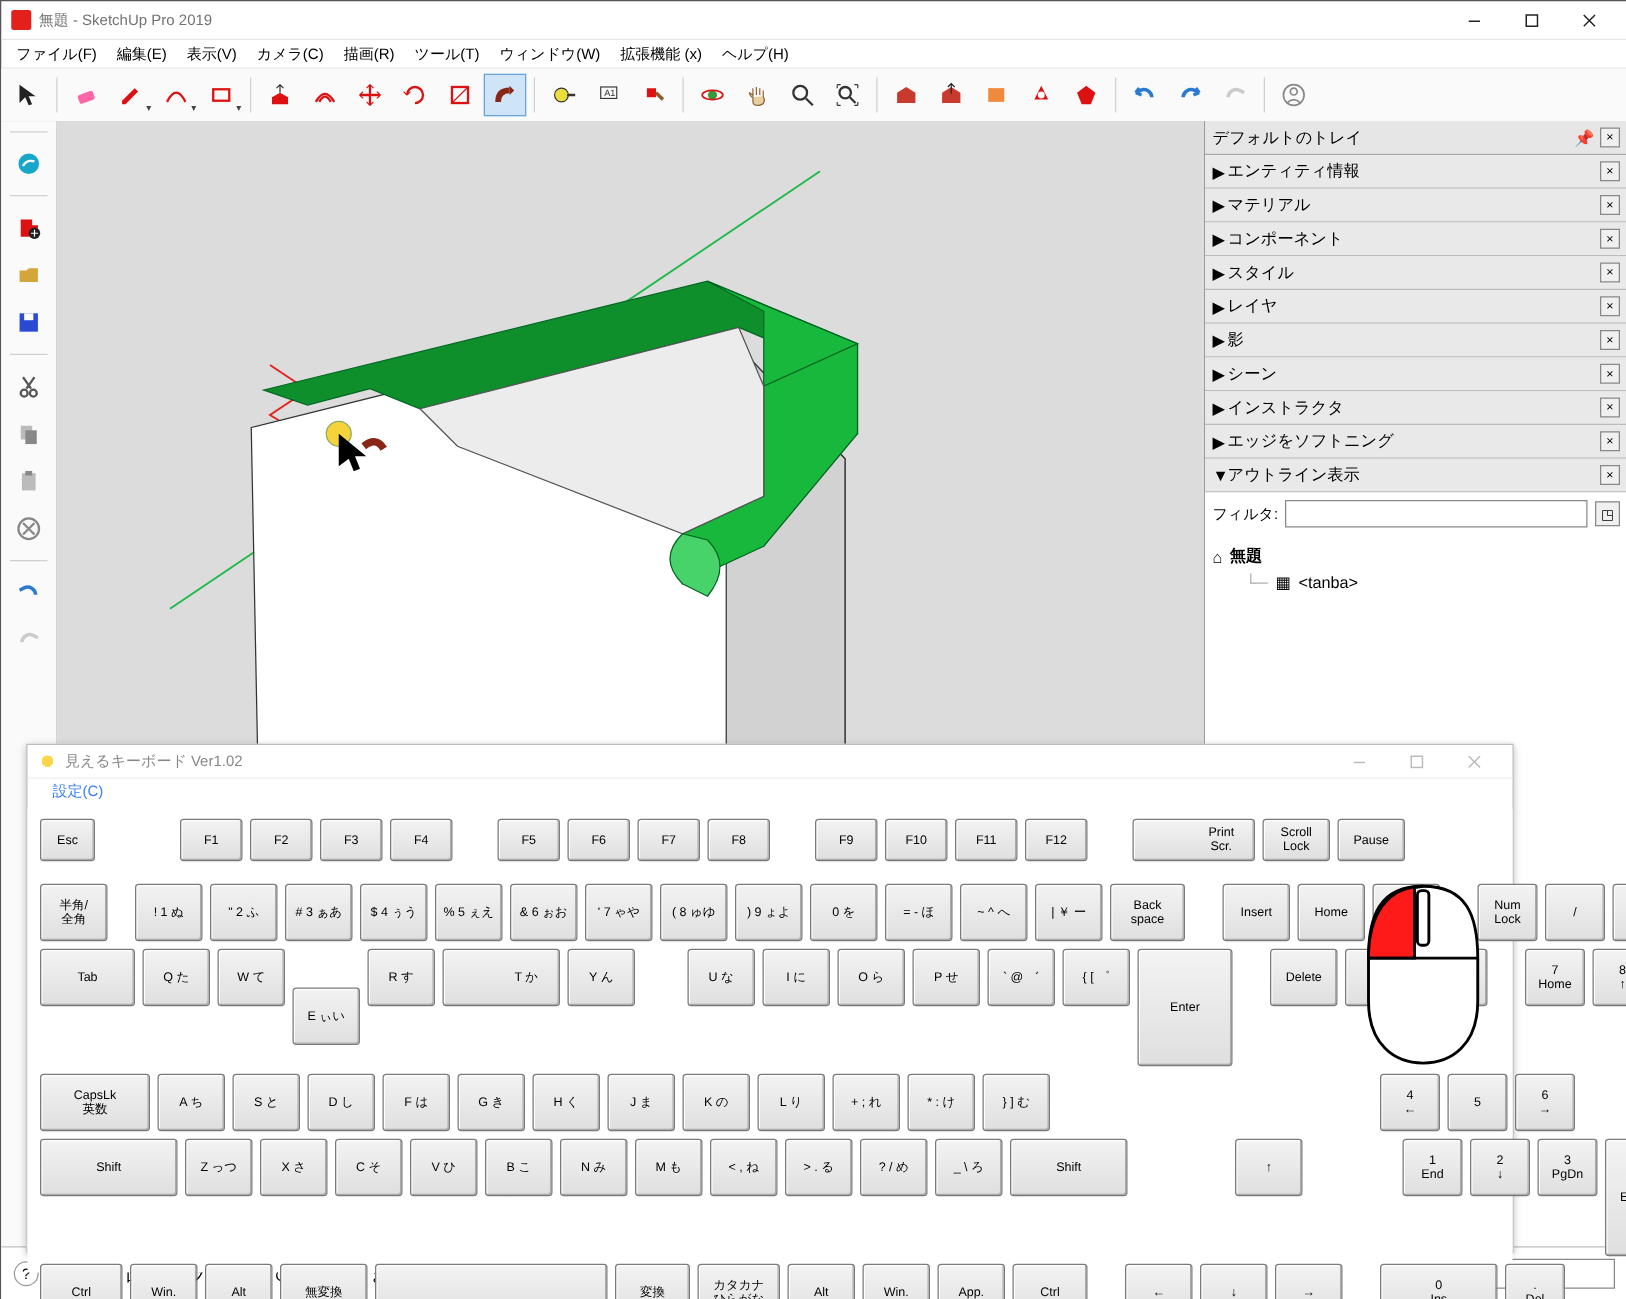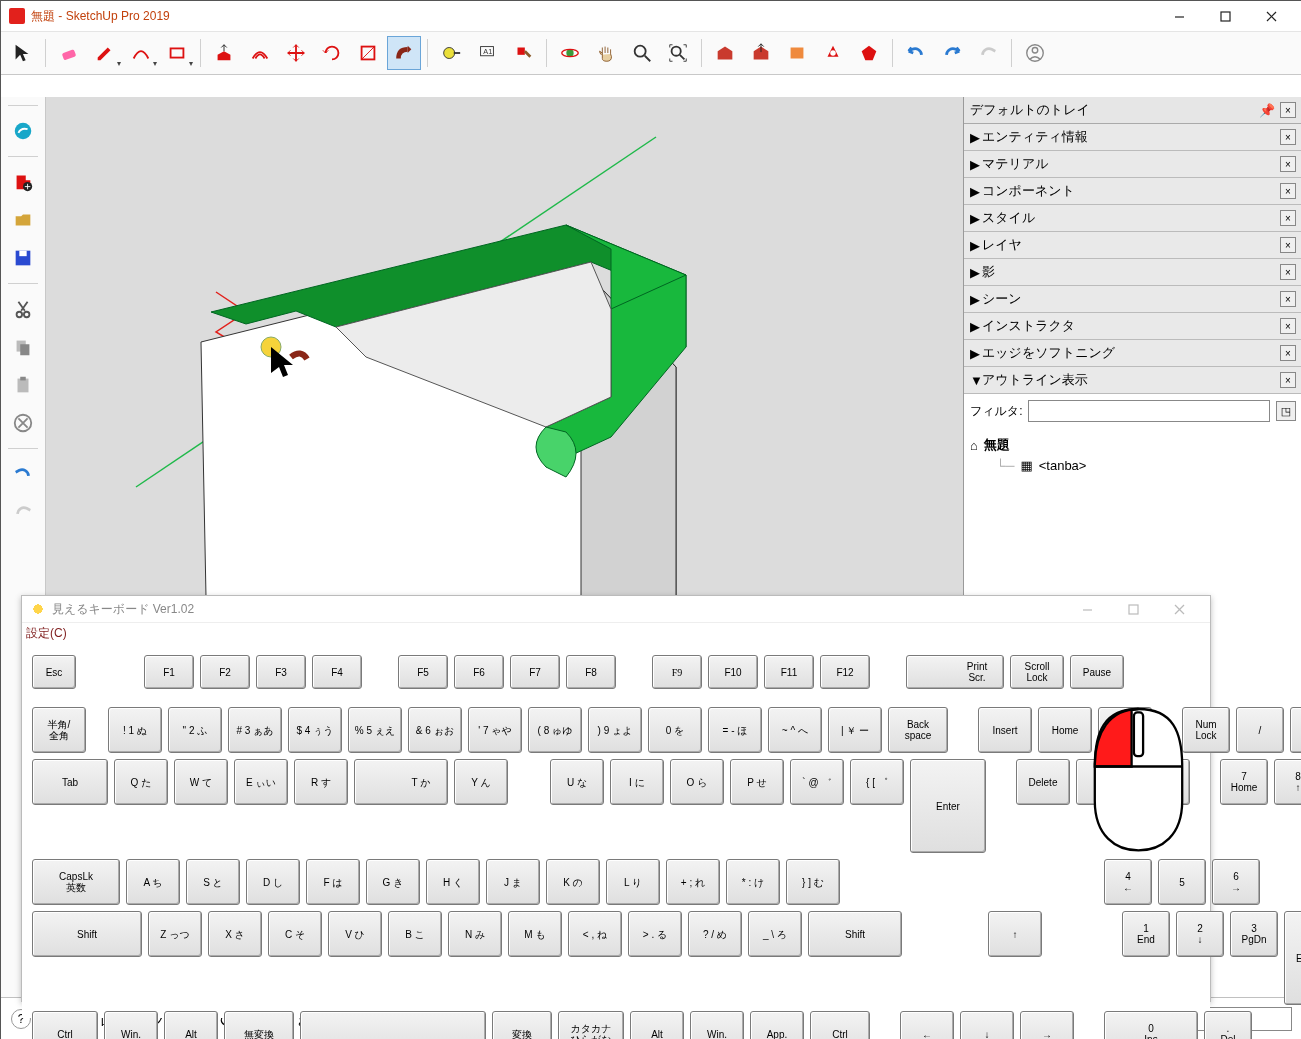--- a/index.html
+++ b/index.html
@@ -1,19 +1,19 @@
 <!DOCTYPE html>
 <html><head>
 <meta charset="utf-8">
 <style>
   html,body{margin:0;padding:0;font-family:"Meiryo UI","MS PGothic",sans-serif;font-size:12px;background:#fff;overflow:hidden}
   #app{width:1301px;height:1039px;position:relative;background:#fff;border:1px solid #555}
   .titlebar{height:30px;display:flex;align-items:center;padding:0 8px;border-bottom:1px solid #e5e5e5}
   .titlebar .logo{width:16px;height:16px;background:#e2211c;border-radius:2px;margin-right:6px}
-  .titlebar .title{flex:1;color:#c2410c}
+  .titlebar .title{flex:1;color:#737373}
   .winbtn{width:46px;height:30px;display:flex;align-items:center;justify-content:center}
   .winbtn svg{width:11px;height:11px;stroke:#222;stroke-width:1.2;fill:none}
   .menubar{height:22px;display:flex;align-items:center;padding:0 4px;border-bottom:1px solid #e5e5e5}
   .menuitem{padding:2px 8px;cursor:default}
   .toolbar{height:42px;display:flex;align-items:center;padding:0 4px;border-bottom:1px solid #c8c8c8;background:#fafafa;gap:2px}
   .tool{width:32px;height:32px;display:flex;align-items:center;justify-content:center;border:1px solid transparent;position:relative}
   .tool.active{background:#cfe5f7;border-color:#6aa5d8}
   .tool svg{width:22px;height:22px}
   .tool .dd{position:absolute;right:0;bottom:1px;font-size:8px;color:#444}
   .sep{width:1px;height:28px;background:#d0d0d0;margin:0 4px}
@@ -36,21 +36,21 @@
   .outliner .row.child{padding-left:26px}
   .statusbar{position:absolute;left:0;right:0;bottom:0;height:42px;border-top:1px solid #c0c0c0;background:#fff;display:flex;align-items:center;padding:0 10px;font-size:16px;gap:10px}
   .statusbar .sbsep{width:1px;height:24px;background:#ccc}
   .statusbar .grow{flex:1}
   .vcbox{border:1px solid #888;width:120px;height:22px;background:#fff}
   
   .osk{position:absolute;left:20px;top:594px;width:1188px;height:405px;background:#fff;border:1px solid #bbb;box-shadow:0 2px 6px rgba(0,0,0,.25)}
   .osk .otitle{height:26px;display:flex;align-items:center;padding:0 8px;color:#888;border-bottom:1px solid #eee}
   .osk .oicon{width:16px;height:16px;margin-right:6px;position:relative}
   .osk .oicon::before{content:"";position:absolute;inset:0;background:radial-gradient(circle,#ffd54a 40%,transparent 42%)}
-  .osk .omenu{height:20px;padding:2px 4px;color:#7f1d1d}
+  .osk .omenu{height:20px;padding:2px 20px;color:#3b82f6}
   .osk .obody{position:relative;padding:8px 10px;height:calc(100% - 50px);background:#fff}
   .krow{display:flex;gap:6px;margin-bottom:6px}
   .kspace{flex:0 0 auto}
   .key{background:linear-gradient(#f3f3f3,#dfdfdf);border:1px solid #7a7a7a;border-radius:3px;box-shadow:inset -1px -1px 0 #aaa,inset 1px 1px 0 #fff;font-size:10px;line-height:1.1;text-align:center;display:flex;align-items:center;justify-content:center;flex-direction:column;min-width:40px;height:28px;padding:2px 4px;cursor:default}
   .key.big{height:40px;min-width:46px}
   .mouse{position:absolute;right:14px;top:56px;width:115px;height:150px}
   .mouse svg{width:100%;height:100%}
   
   .viewport svg{position:absolute;top:0;left:0}
 </style>
@@ -73,20 +73,31 @@
         </svg>
       </div>
     <div class="winbtn">
         <svg>
           <line x1="1" y1="1" x2="10" y2="10"></line>
           <line x1="10" y1="1" x2="1" y2="10"></line>
         </svg>
       </div>
   </div>
 
+  <div class="menubar">
+    <span class="menuitem">ファイル(F)</span>
+    <span class="menuitem">編集(E)</span>
+    <span class="menuitem">表示(V)</span>
+    <span class="menuitem">カメラ(C)</span>
+    <span class="menuitem">描画(R)</span>
+    <span class="menuitem">ツール(T)</span>
+    <span class="menuitem">ウィンドウ(W)</span>
+    <span class="menuitem">拡張機能 (x)</span>
+    <span class="menuitem">ヘルプ(H)</span>
+  </div>
 
   <div class="toolbar">
     <div class="tool">
         <svg viewBox="0 0 24 24">
           <path d="M5 3 L5 19 L10 14 L13 21 L16 20 L13 13 L19 13 Z" fill="#222"></path>
         </svg>
       </div>
     <div class="sep"></div>
     <div class="tool">
         <svg viewBox="0 0 24 24">
@@ -467,21 +478,21 @@
           <div class="key" style="min-width: 40px;">F1</div>
           <div class="key" style="min-width: 40px;">F2</div>
           <div class="key" style="min-width: 40px;">F3</div>
           <div class="key" style="min-width: 40px;">F4</div>
           <div class="kspace" style="width: 24px;"></div>
           <div class="key" style="min-width: 40px;">F5</div>
           <div class="key" style="min-width: 40px;">F6</div>
           <div class="key" style="min-width: 40px;">F7</div>
           <div class="key" style="min-width: 40px;">F8</div>
           <div class="kspace" style="width: 24px;"></div>
-          <div class="key" style="min-width: 40px; font-family: Liberation Serif, serif;">F9</div>
+          <div class="key" style="min-width: 40px;">F9</div>
           <div class="key" style="min-width: 40px;">F10</div>
           <div class="key" style="min-width: 40px;">F11</div>
           <div class="key" style="min-width: 40px;">F12</div>
           <div class="kspace" style="width: 24px;"></div>
           <div class="key" style="min-width: 44px; padding-left: 48px;">Print<br>Scr.</div>
           <div class="key" style="min-width: 44px;">Scroll<br>Lock</div>
           <div class="key" style="min-width: 44px;">Pause</div>
         </div>
       <div style="height:12px"></div>
       <div class="krow" id="kr1">
@@ -506,21 +517,21 @@
           <div class="key big" style="min-width: 44px; height: 40px;">Page<br>Up</div>
           <div class="kspace" style="width: 18px;"></div>
           <div class="key big" style="min-width: 38px; height: 40px;">Num<br>Lock</div>
           <div class="key big" style="min-width: 38px; height: 40px;">/</div>
           <div class="key big" style="min-width: 38px; height: 40px;">*</div>
         </div>
       <div class="krow" id="kr2">
           <div class="key big" style="min-width: 66px; height: 40px;">Tab</div>
           <div class="key big" style="min-width: 44px; height: 40px;">Q た</div>
           <div class="key big" style="min-width: 44px; height: 40px;">W て</div>
-          <div class="key big" style="min-width: 44px; height: 40px;">E ぃい</div>
+          <div class="key big" style="min-width: 44px; height: 40px; margin-top: 31px;">E ぃい</div>
           <div class="key big" style="min-width: 44px; height: 40px;">R す</div>
           <div class="key big" style="min-width: 44px; height: 40px; padding-left: 44px;">T か</div>
           <div class="key big" style="min-width: 44px; height: 40px;">Y ん</div>
           <div class="key big" style="min-width: 44px; height: 40px; margin-left: 36px;">U な</div>
           <div class="key big" style="min-width: 44px; height: 40px;">I に</div>
           <div class="key big" style="min-width: 44px; height: 40px;">O ら</div>
           <div class="key big" style="min-width: 44px; height: 40px;">P せ</div>
           <div class="key big" style="min-width: 44px; height: 40px;">` @ ゛</div>
           <div class="key big" style="min-width: 44px; height: 40px;">{ [ ゜</div>
           <div class="key big" style="min-width: 66px; height: 88px;">Enter</div>

